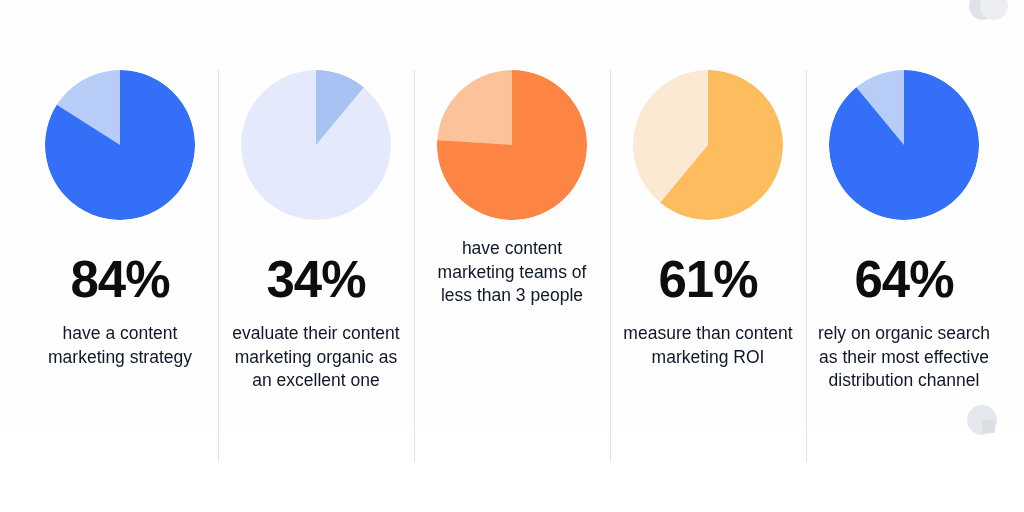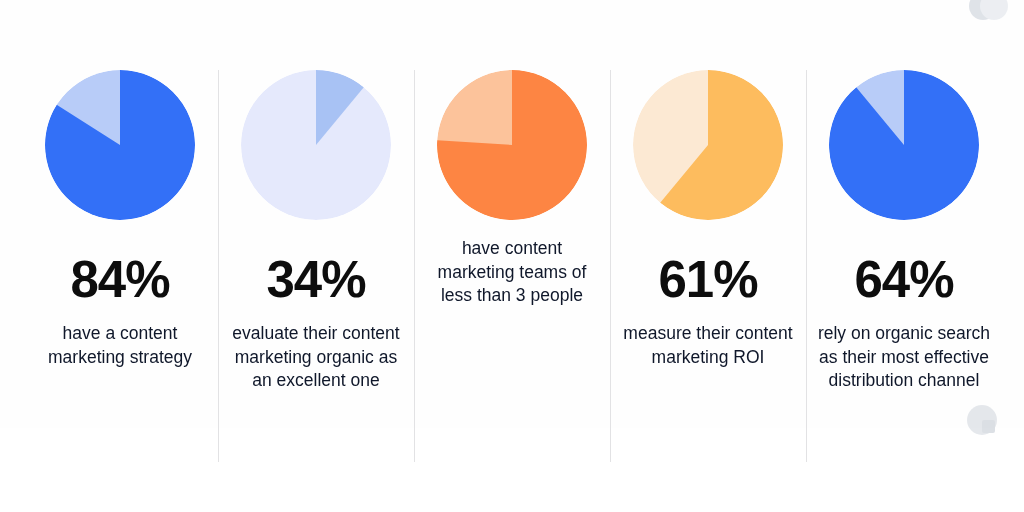--- a/index.html
+++ b/index.html
@@ -142,21 +142,21 @@
   </div>
 
   <div class="stat-col">
     <div class="pie-wrap">
       <svg class="pie" viewBox="0 0 100 100">
         <circle cx="50" cy="50" r="50" fill="#fce9d3"></circle>
         <path d="M50,50 L50,0 A50,50 0 1 1 18.129,88.526 Z" fill="#fdbc5e"></path>
       </svg>
     </div>
     <div class="percent">61%</div>
-    <div class="caption">measure their content marketing ROI</div>
+    <div class="caption">measure than content marketing ROI</div>
   </div>
 
   <div class="stat-col">
     <div class="pie-wrap">
       <svg class="pie" viewBox="0 0 100 100">
         <circle cx="50" cy="50" r="50" fill="#b8ccf8"></circle>
         <path d="M50,50 L50,0 A50,50 0 1 1 18.129,11.474 Z" fill="#3370f7"></path>
       </svg>
     </div>
     <div class="percent">64%</div>

